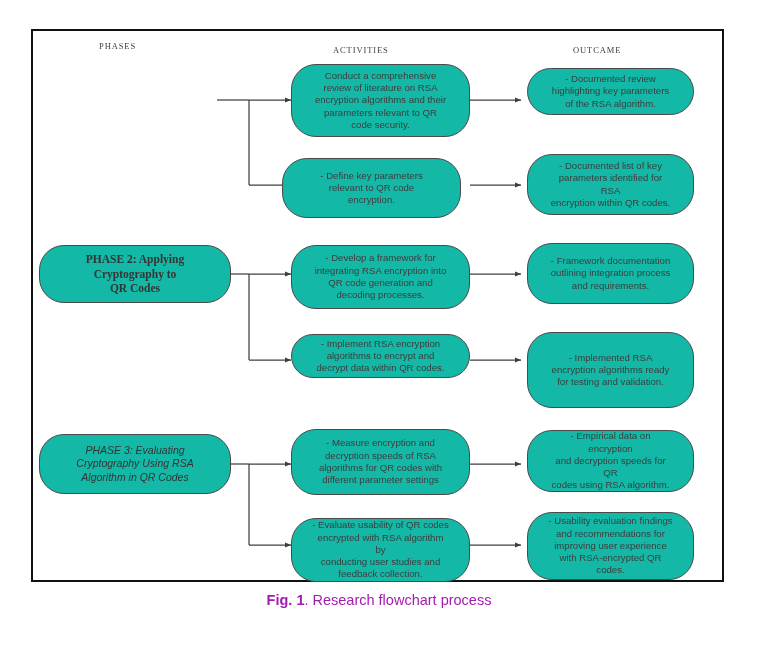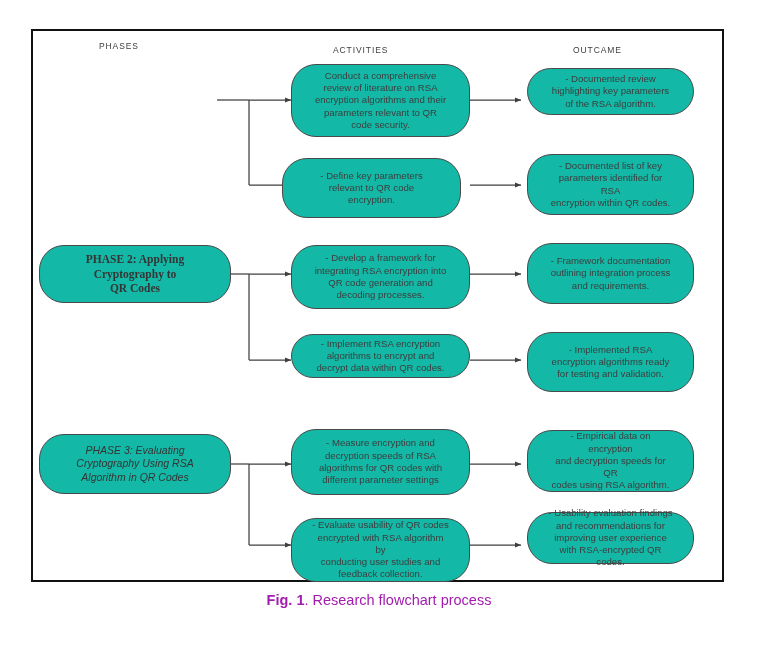--- a/index.html
+++ b/index.html
@@ -42,21 +42,21 @@
     width: 693px;
     height: 553px;
     pointer-events: none;
   }
 
   .col-header {
     position: absolute;
     font-size: 8.5px;
     letter-spacing: 0.9px;
     color: #3d3d3d;
-    font-family: Liberation Sans, sans-serif;
+    font-family: Liberation Serif, serif;
     white-space: nowrap;
   }
 
   .node {
     position: absolute;
     box-sizing: border-box;
     border: 1.3px solid #4a4a4a;
     border-radius: 25px;
     background: #14b8a6;
     display: flex;
@@ -216,33 +216,33 @@
 parameters identified for RSA
 encryption within QR codes.</span>
   </div>
 
   <div class="node node-outcome" style="left:527px; top:243px; width:167px; height:61px;">
     <span class="node-text">- Framework documentation
 outlining integration process
 and requirements.</span>
   </div>
 
-  <div class="node node-outcome" style="left:527px; top:332px; width:167px; height:60px;">
+  <div class="node node-outcome" style="left:527px; top:332px; width:167px; height:76px;">
     <span class="node-text">- Implemented RSA
 encryption algorithms ready
 for testing and validation.</span>
   </div>
 
   <div class="node node-outcome" style="left:527px; top:430px; width:167px; height:62px;">
     <span class="node-text">- Empirical data on encryption
 and decryption speeds for QR
 codes using RSA algorithm.</span>
   </div>
 
-  <div class="node node-outcome" style="left:527px; top:512px; width:167px; height:52px;">
+  <div class="node node-outcome" style="left:527px; top:512px; width:167px; height:68px;">
     <span class="node-text">- Usability evaluation findings
 and recommendations for
 improving user experience
 with RSA-encrypted QR
 codes.</span>
   </div>
 
   <div id="caption">
     <span class="cap-strong">Fig. 1</span><span class="cap-rest">. Research flowchart process</span>
   </div>

